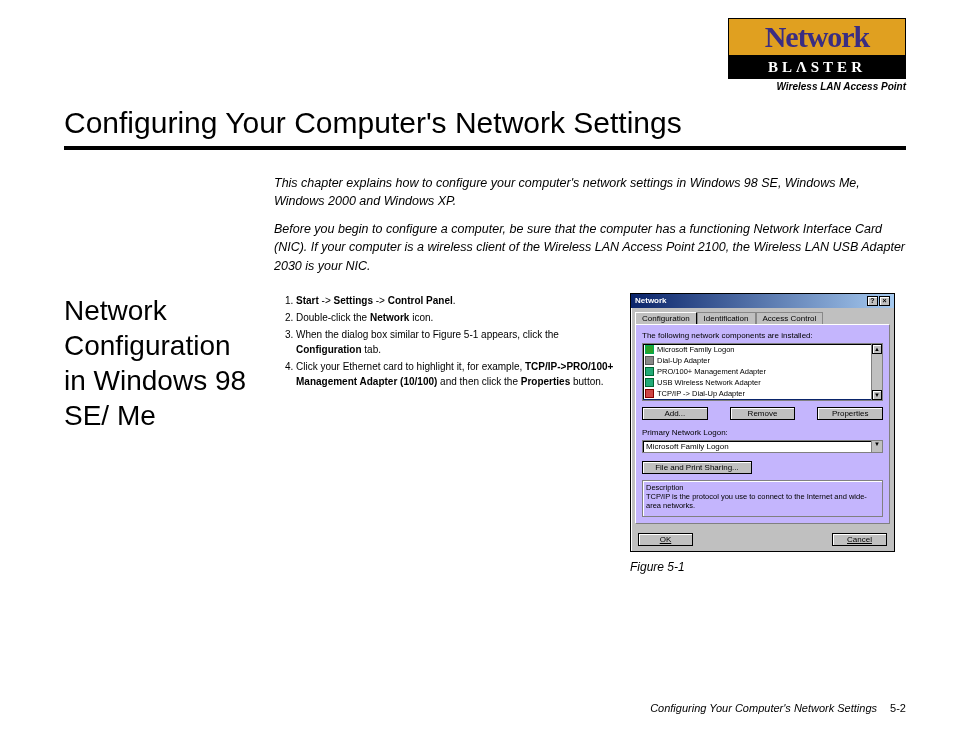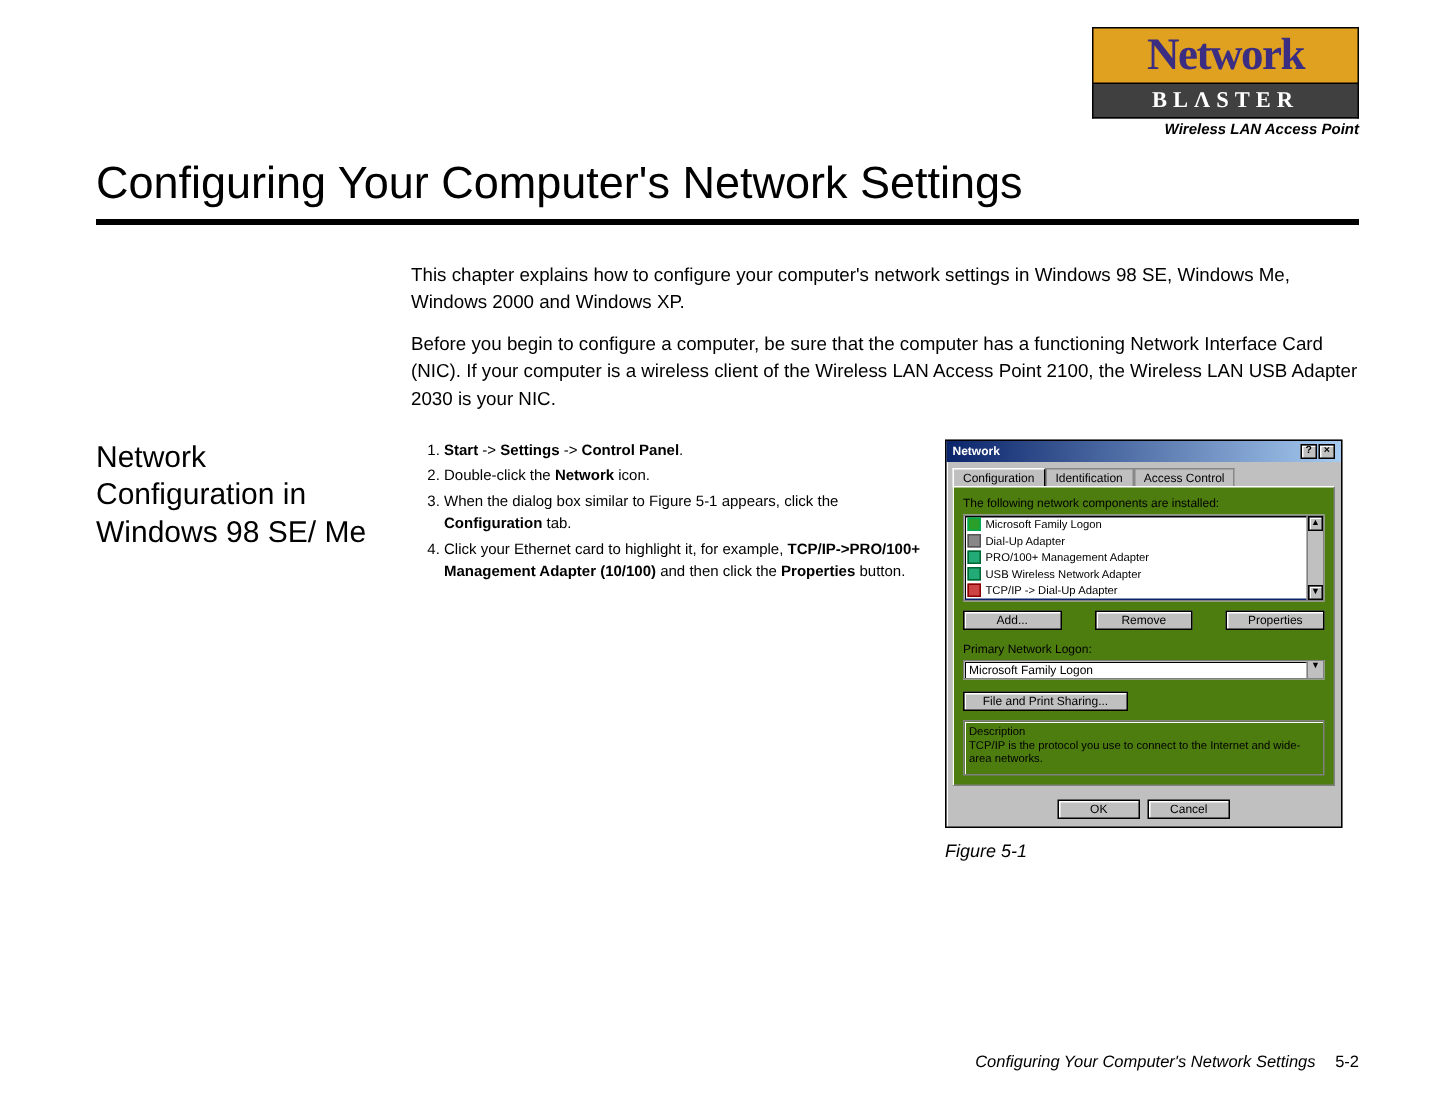--- a/index.html
+++ b/index.html
@@ -23,21 +23,21 @@
     border: 1px solid #000;
     color: #3a2d82;
     font-family: Georgia, 'Times New Roman', serif;
     font-weight: 900;
     font-size: 30px;
     text-align: center;
     line-height: 36px;
     letter-spacing: -1px;
   }
   .logo-bottom {
-    background: #404040;
+    background: #000000;
     border: 1px solid #000;
     border-top: none;
     color: #fff;
     font-family: Georgia, 'Times New Roman', serif;
     font-weight: bold;
     font-size: 15px;
     text-align: center;
     line-height: 22px;
     letter-spacing: 4px;
     text-transform: uppercase;
@@ -56,29 +56,29 @@
     margin-top: 88px;
     padding-bottom: 6px;
     border-bottom: 4px solid #000;
   }
   .intro {
     margin-top: 24px;
     margin-left: 210px;
     font-size: 12.5px;
     line-height: 1.45;
   }
-  .intro p { margin-bottom: 10px; }
+  .intro p { margin-bottom: 10px; font-style: italic; }
   .content-row {
     display: flex;
     margin-top: 18px;
   }
   .side-heading {
     width: 210px;
     flex: 0 0 210px;
-    font-size: 20px;
+    font-size: 28px;
     font-weight: 400;
     line-height: 1.25;
     padding-right: 18px;
   }
   .steps {
     width: 340px;
     flex: 0 0 340px;
     font-size: 10px;
     line-height: 1.5;
   }
@@ -134,21 +134,21 @@
     background: #c0c0c0;
     border-color: #fff #000 #c0c0c0 #fff;
     z-index: 2;
   }
   .panel {
     margin: 0 4px 4px 4px;
     border: 1px solid #fff;
     border-right-color: #808080;
     border-bottom-color: #808080;
     padding: 6px;
-    background: #4d7c0f;
+    background: #c4b5fd;
   }
   .panel-label { font-size: 8px; margin-bottom: 3px; }
   .listbox {
     background: #fff;
     border: 1px solid #808080;
     box-shadow: inset 1px 1px 0 #000;
     height: 58px;
     overflow: hidden;
     position: relative;
   }
@@ -210,23 +210,24 @@
   .desc-box {
     border: 1px solid #808080;
     box-shadow: inset 1px 1px 0 #fff;
     padding: 2px 3px 6px 3px;
     margin-top: 6px;
     font-size: 7.5px;
     line-height: 1.2;
   }
   .dlg-footer {
     display: flex;
-    justify-content: center;
+    justify-content: space-between;
     gap: 5px;
     padding: 5px 7px;
+    text-decoration: underline;
   }
   .dlg-footer .wbtn { flex: 0 0 55px; }
   .figure-caption {
     text-align: left;
     font-style: italic;
     font-size: 12px;
     margin-top: 8px;
   }
   .page-footer {
     position: absolute;

